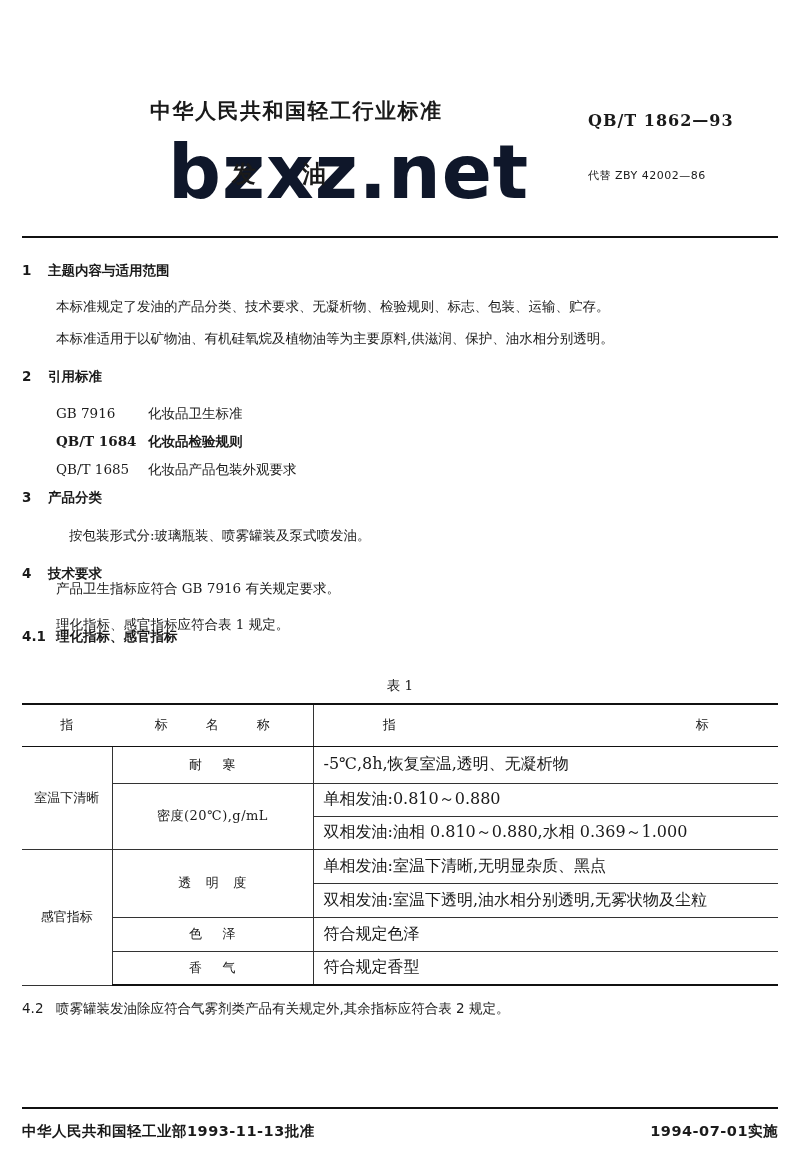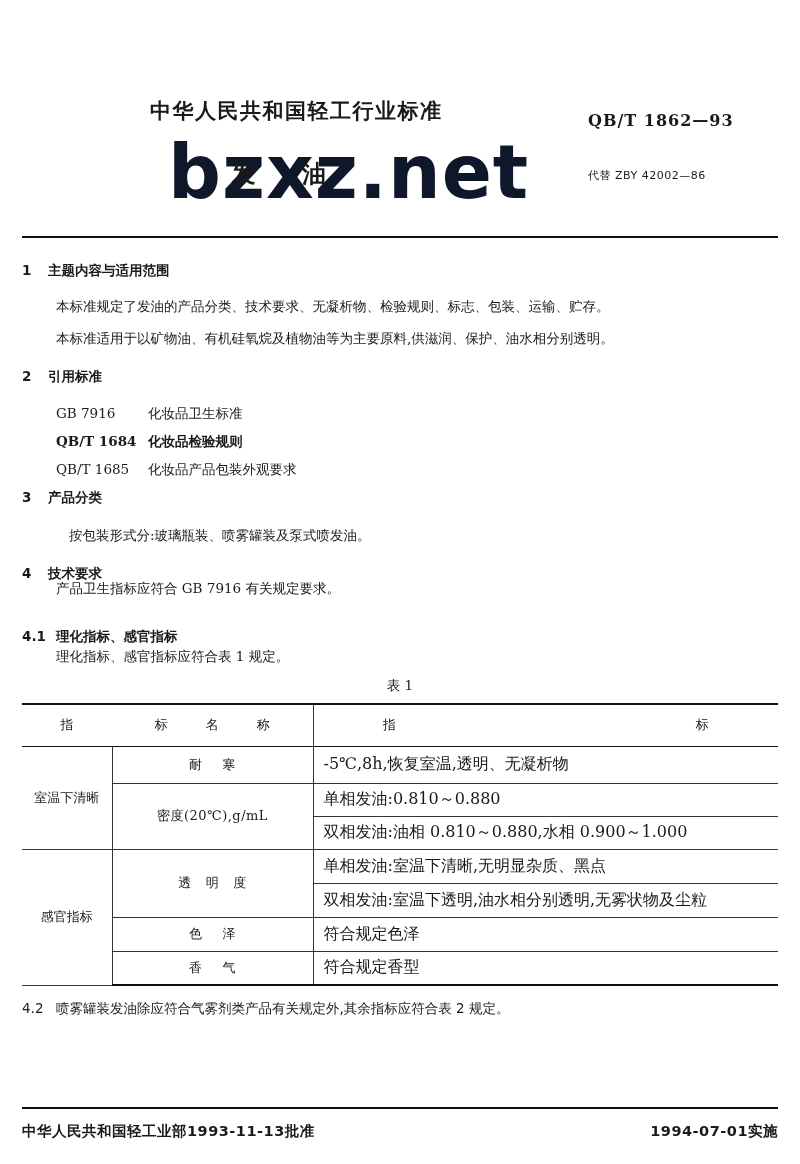--- a/index.html
+++ b/index.html
@@ -236,21 +236,21 @@
   <div class="ref-line" style="left:56px; top:433px;font-weight:bold;"><span class="code">QB/T 1684</span><span>化妆品检验规则</span></div>
   <div class="ref-line" style="left:56px; top:461px;"><span class="code">QB/T 1685</span><span>化妆品产品包装外观要求</span></div>
 
   <div class="sec-head" style="left:22px; top:489px;"><span class="num">3</span><span>产品分类</span></div>
   <div class="para" style="left:69px; top:527px;">按包装形式分:玻璃瓶装、喷雾罐装及泵式喷发油。</div>
 
   <div class="sec-head" style="left:22px; top:565px;"><span class="num">4</span><span>技术要求</span></div>
   <div class="para" style="left:56px; top:580px;">产品卫生指标应符合 GB 7916 有关规定要求。</div>
 
   <div class="sub-head" style="left:22px; top:628px;"><span class="num">4.1</span><span>理化指标、感官指标</span></div>
-  <div class="para" style="left:56px; top:648px;">理化指标、感官指标应符合表 1 规定。</div>
+  <div class="para" style="left:56px; top:616px;">理化指标、感官指标应符合表 1 规定。</div>
 
   <div id="table-caption">表 1</div>
 
   <div class="para-num" style="left:22px; top:1000px;"><span class="num">4.2</span><span>喷雾罐装发油除应符合气雾剂类产品有关规定外,其余指标应符合表 2 规定。</span></div>
 </div>
 
 <table id="spec-table">
   <colgroup>
     <col style="width:90px">
     <col style="width:201px">
@@ -266,21 +266,21 @@
     <tr>
       <td class="cat-cell lc" rowspan="3">室温下清晰</td>
       <td class="name-cell" style="height:37px;"><span>耐</span><span class="sp"></span><span>寒</span></td>
       <td class="val-cell rc">-5℃,8h,恢复室温,透明、无凝析物</td>
     </tr>
     <tr>
       <td class="name-cell" rowspan="2">密度(20℃),g/mL</td>
       <td class="val-cell rc" style="height:33px;">单相发油:0.810～0.880</td>
     </tr>
     <tr>
-      <td class="val-cell rc" style="height:33px;">双相发油:油相 0.810～0.880,水相 0.900～1.000</td>
+      <td class="val-cell rc" style="height:33px;">双相发油:油相 0.810～0.880,水相 0.369～1.000</td>
     </tr>
 
     <tr>
       <td class="cat-cell lc" rowspan="4">感官指标</td>
       <td class="name-cell" rowspan="2"><span>透</span><span class="sp-s"></span><span>明</span><span class="sp-s"></span><span>度</span></td>
       <td class="val-cell rc" style="height:34px;">单相发油:室温下清晰,无明显杂质、黑点</td>
     </tr>
     <tr>
       <td class="val-cell rc" style="height:34px;">双相发油:室温下透明,油水相分别透明,无雾状物及尘粒</td>
     </tr>

